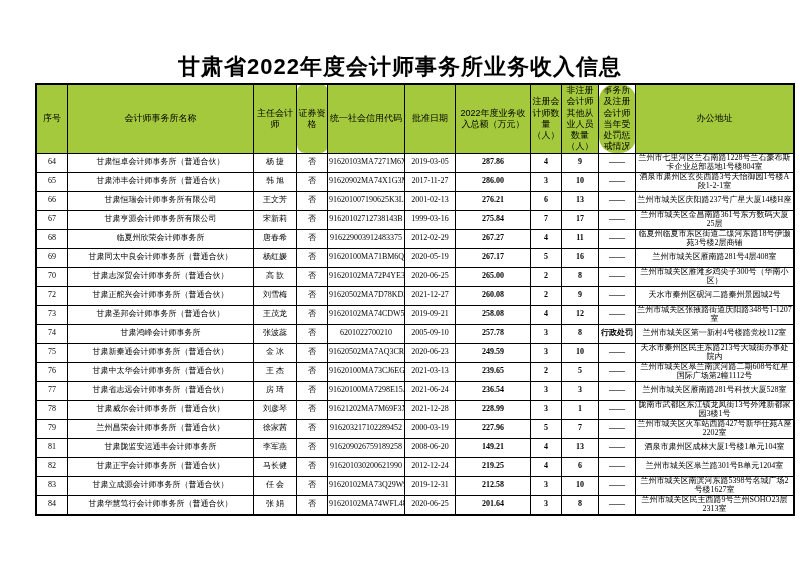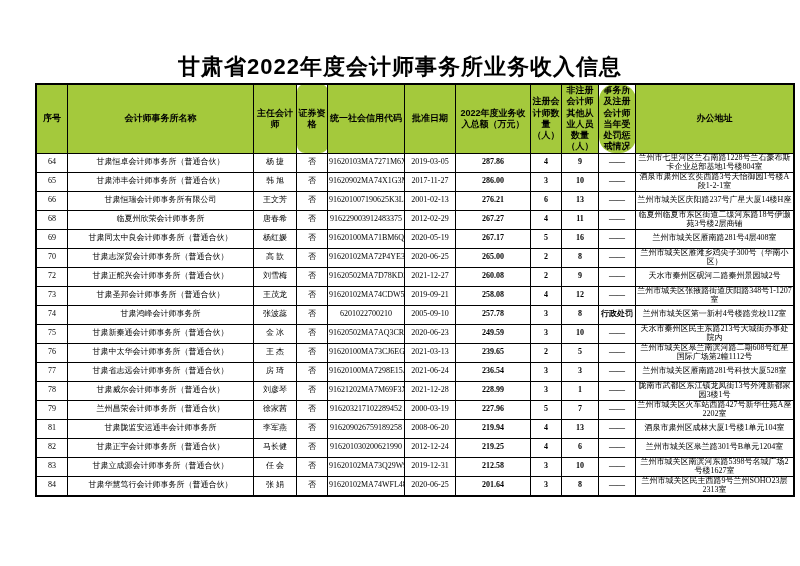--- a/index.html
+++ b/index.html
@@ -21,21 +21,21 @@
     border:2px solid #000;
   }
   table.biz th,table.biz td{
     border:1px solid #000;
     overflow:hidden;
     padding:0 1px;
     vertical-align:middle;
   }
   table.biz th{
     background:var(--header-bg,#a4c93c);
-    font-weight:bold;text-align:center;
+    font-weight:normal;text-align:center;
     height:44px;font-size:9px;line-height:1.25;
     font-family:"Liberation Sans","DejaVu Sans",sans-serif;
   }
   table.biz td{
     height:18px;font-size:8px;text-align:center;line-height:1.1;
   }
   
   .col-index{width:28px;margin-left:8px;}
   .col-firm_name{width:183px;}
   .col-chief_accountant{width:40px;}
@@ -116,20 +116,33 @@
           <td class="col-securities_qualification">否</td>
           <td class="col-credit_code">916201007190625K3L</td>
           <td class="col-approval_date">2001-02-13</td>
           <td class="col-revenue">276.21</td>
           <td class="col-cpa_count">6</td>
           <td class="col-non_cpa_count">13</td>
           <td class="col-penalty">——</td>
           <td class="col-address">兰州市城关区庆阳路237号广星大厦14楼H座</td>
         </tr>
         <tr>
+          <td class="col-index">67</td>
+          <td class="col-firm_name">甘肃亨源会计师事务所有限公司</td>
+          <td class="col-chief_accountant">宋新莉</td>
+          <td class="col-securities_qualification">否</td>
+          <td class="col-credit_code">91620102712738143B</td>
+          <td class="col-approval_date">1999-03-16</td>
+          <td class="col-revenue">275.84</td>
+          <td class="col-cpa_count">7</td>
+          <td class="col-non_cpa_count">17</td>
+          <td class="col-penalty">——</td>
+          <td class="col-address">兰州市城关区金昌南路361号东方数码大厦25层</td>
+        </tr>
+        <tr>
           <td class="col-index">68</td>
           <td class="col-firm_name">临夏州欣荣会计师事务所</td>
           <td class="col-chief_accountant">唐春希</td>
           <td class="col-securities_qualification">否</td>
           <td class="col-credit_code">916229003912483375</td>
           <td class="col-approval_date">2012-02-29</td>
           <td class="col-revenue">267.27</td>
           <td class="col-cpa_count">4</td>
           <td class="col-non_cpa_count">11</td>
           <td class="col-penalty">——</td>
@@ -265,21 +278,21 @@
           <td class="col-penalty">——</td>
           <td class="col-address">兰州市城关区火车站西路427号新华仕苑A座2202室</td>
         </tr>
         <tr>
           <td class="col-index">81</td>
           <td class="col-firm_name">甘肃陇监安运通丰会计师事务所</td>
           <td class="col-chief_accountant">李军燕</td>
           <td class="col-securities_qualification">否</td>
           <td class="col-credit_code">916209026759189258</td>
           <td class="col-approval_date">2008-06-20</td>
-          <td class="col-revenue">219.94</td>
+          <td class="col-revenue">149.21</td>
           <td class="col-cpa_count">4</td>
           <td class="col-non_cpa_count">13</td>
           <td class="col-penalty">——</td>
           <td class="col-address">酒泉市肃州区成林大厦1号楼1单元104室</td>
         </tr>
         <tr>
           <td class="col-index">82</td>
           <td class="col-firm_name">甘肃正宇会计师事务所（普通合伙）</td>
           <td class="col-chief_accountant">马长健</td>
           <td class="col-securities_qualification">否</td>

